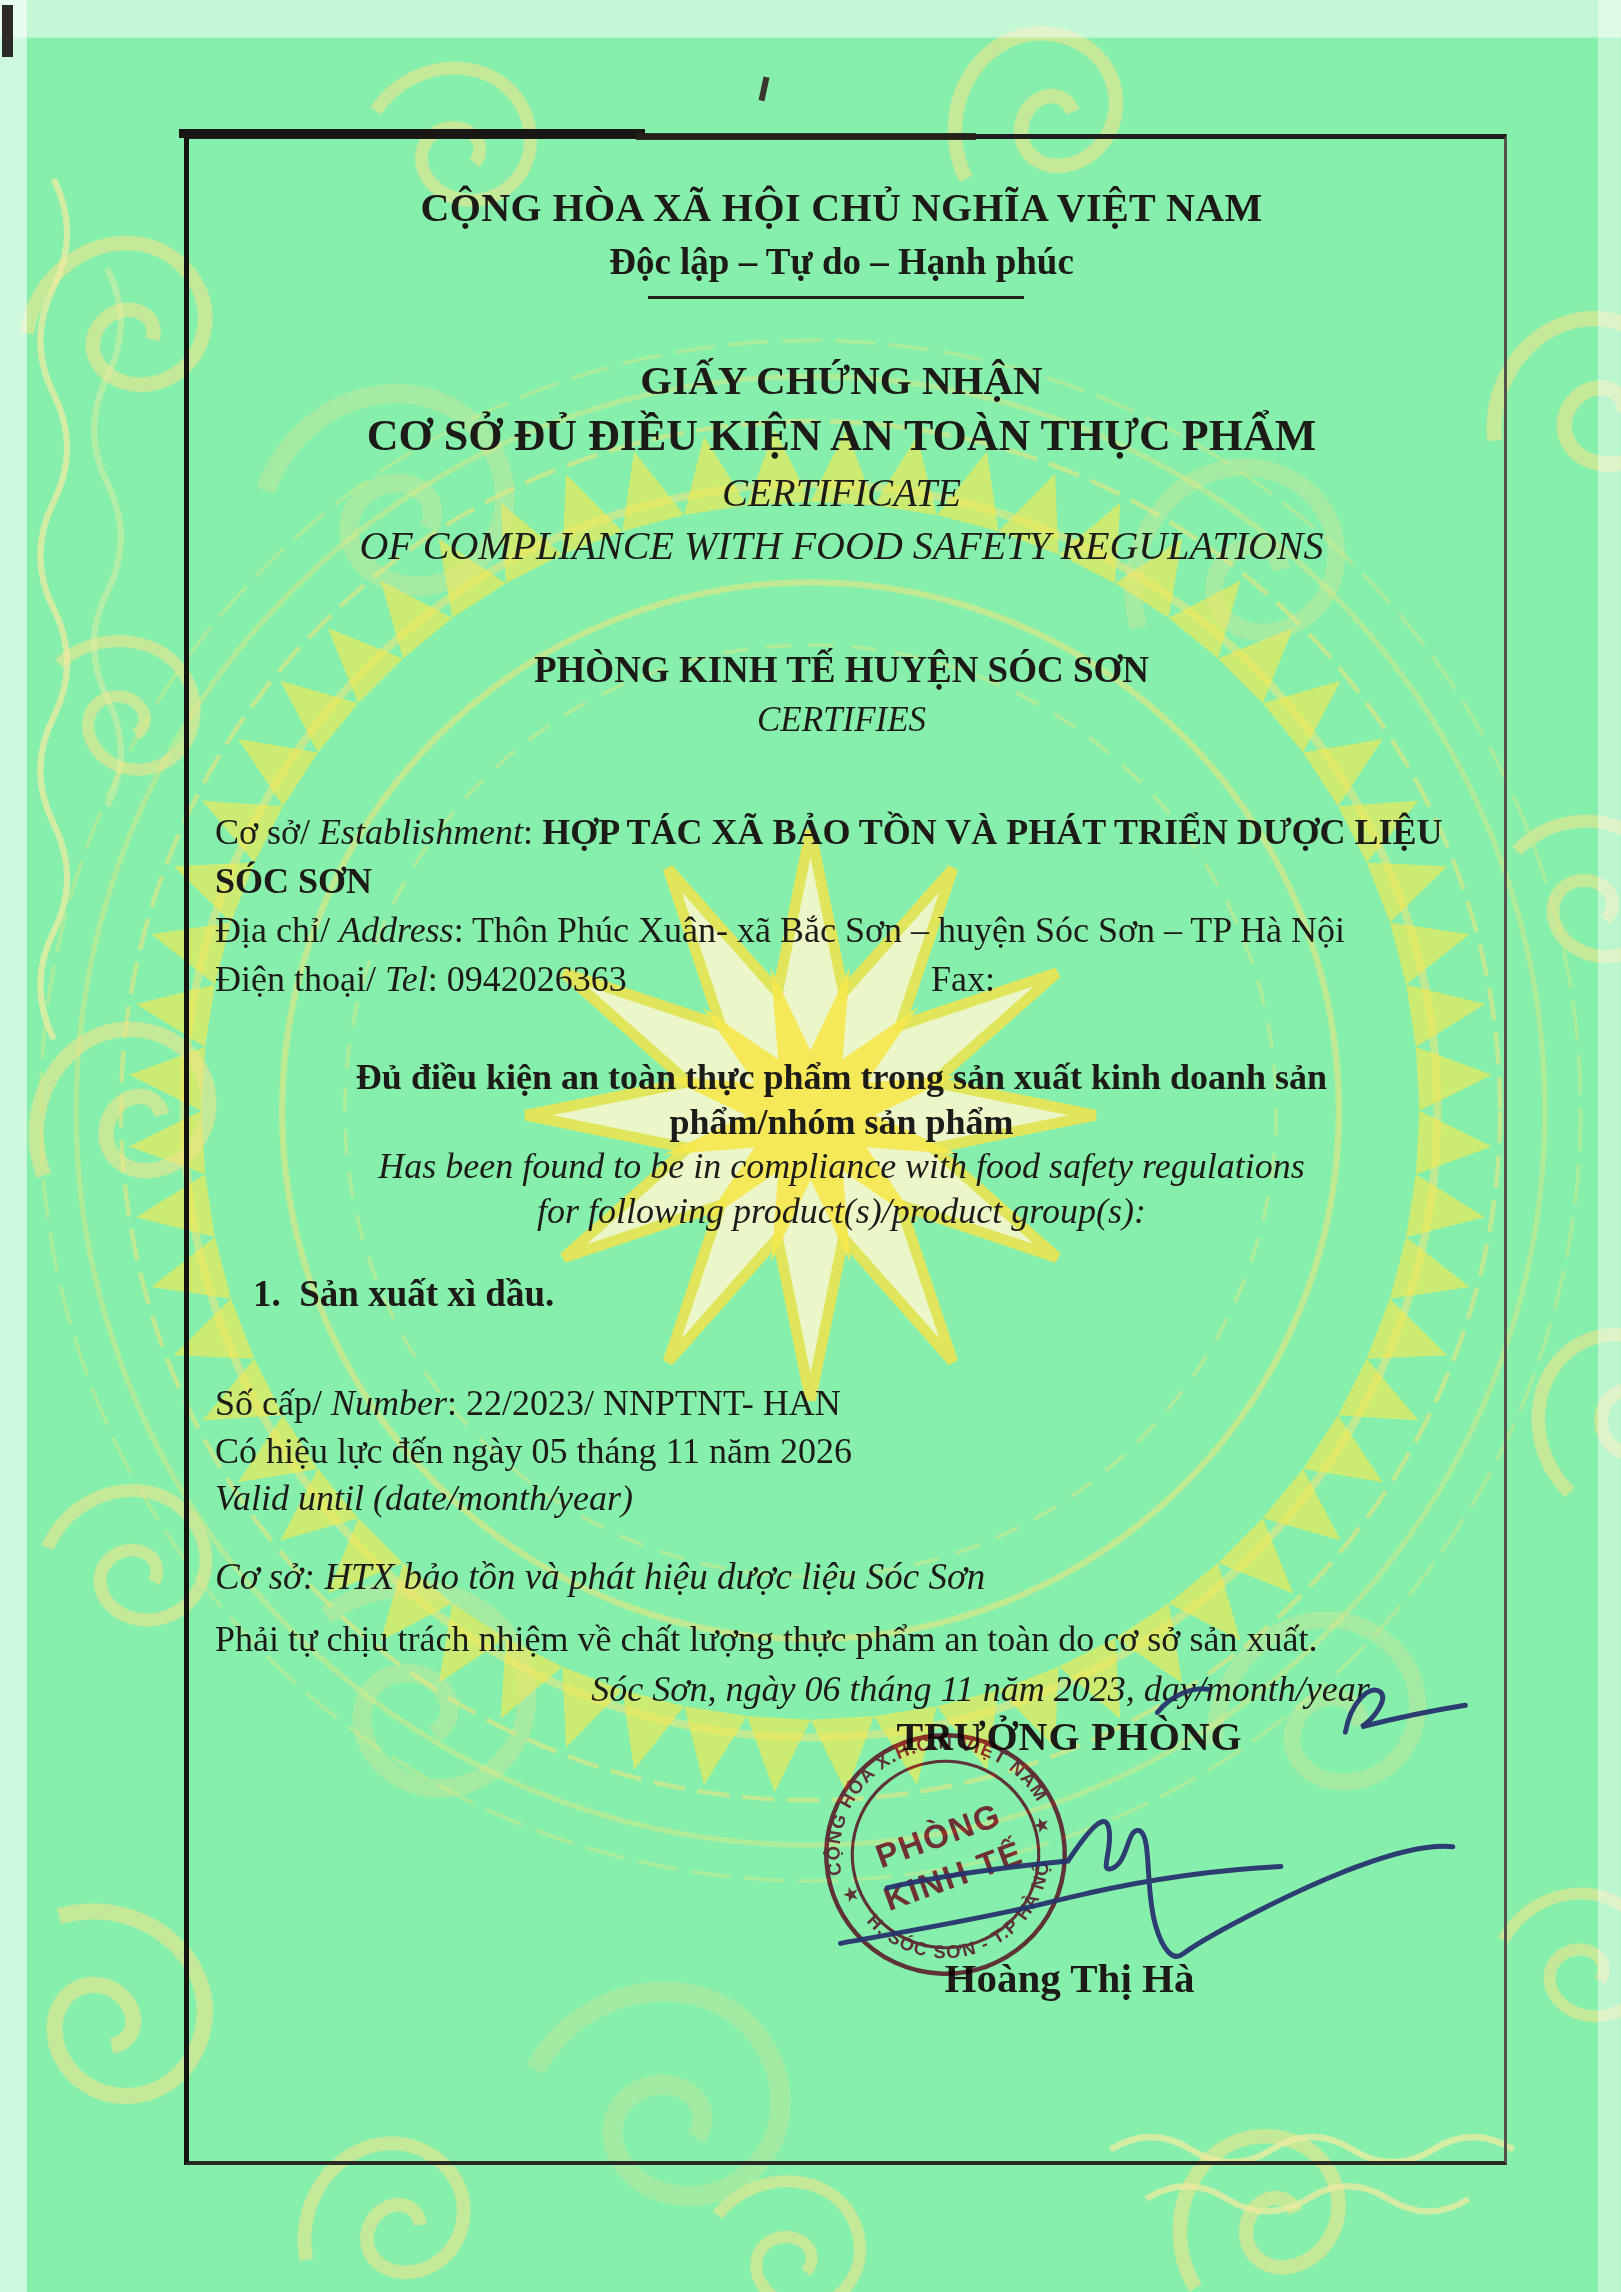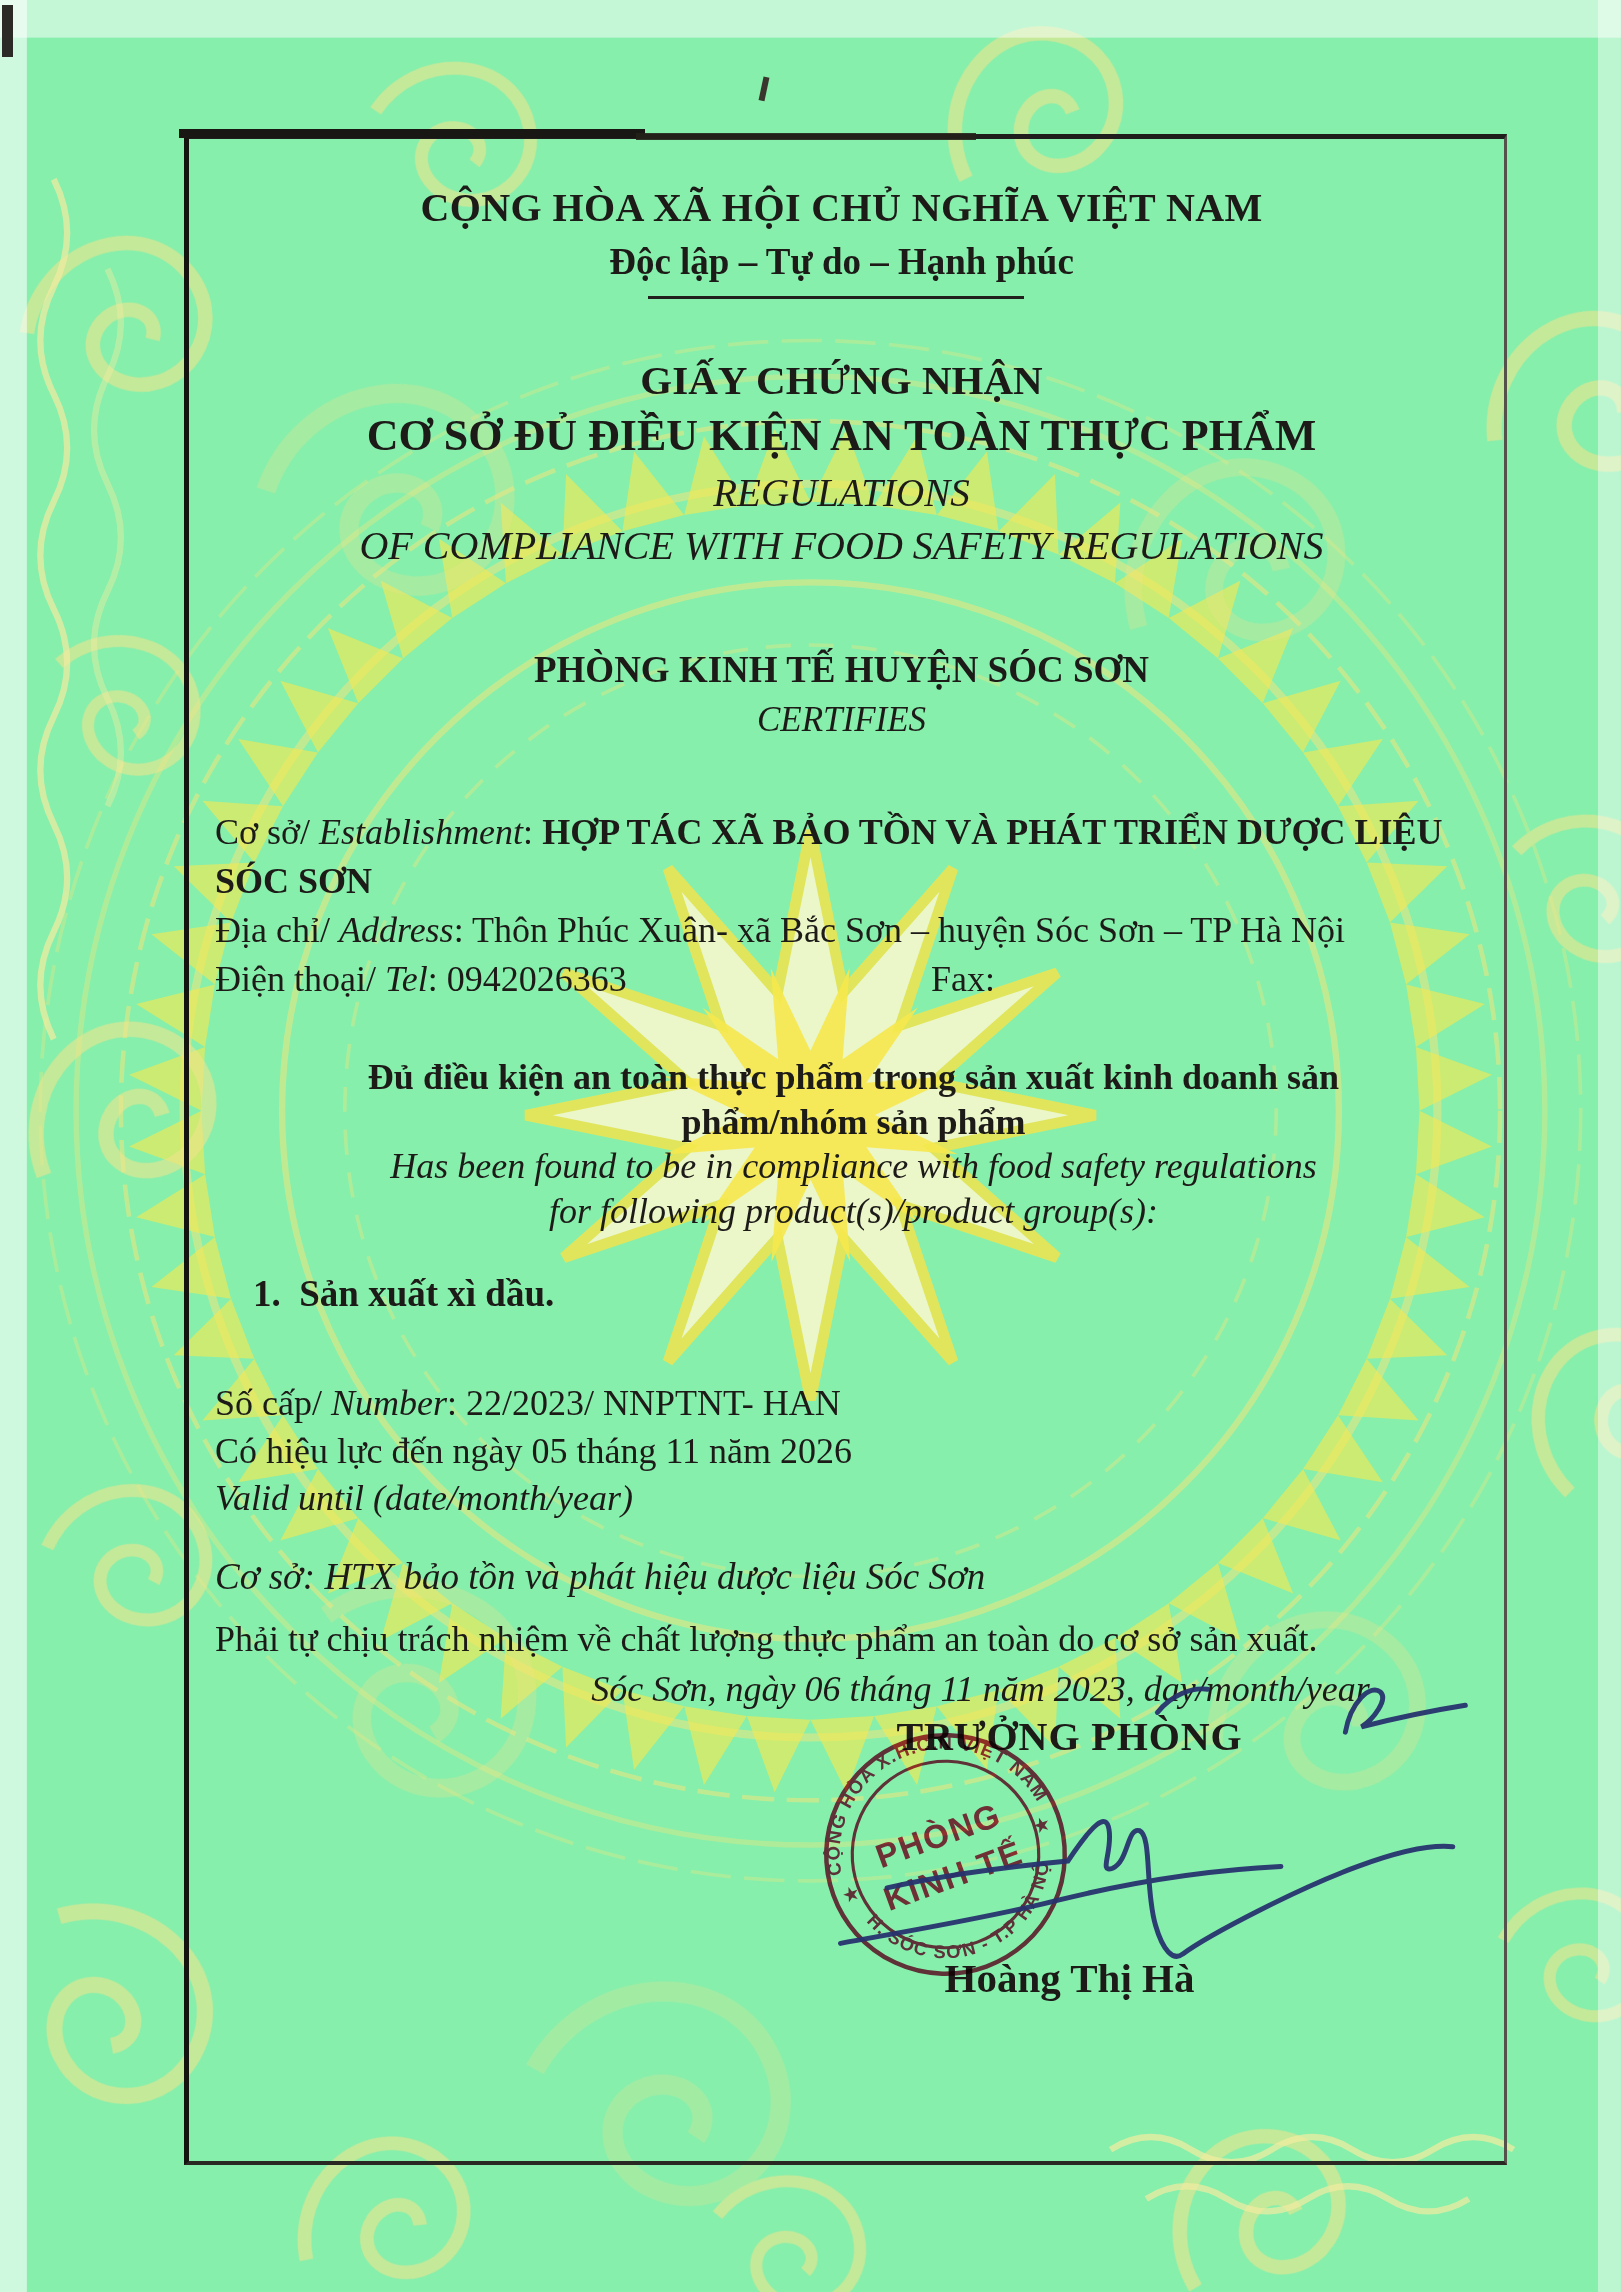--- a/index.html
+++ b/index.html
@@ -111,21 +111,21 @@
 
   <div class="txt center" style="left:184px;top:184px;width:1315px;">
     <div class="nat1">CỘNG HÒA XÃ HỘI CHỦ NGHĨA VIỆT NAM</div>
     <div class="nat2">Độc lập – Tự do – Hạnh phúc</div>
   </div>
   <div class="divider"></div>
 
   <div class="txt center" style="left:184px;top:356px;width:1315px;">
     <div class="t1">GIẤY CHỨNG NHẬN</div>
     <div class="t2">CƠ SỞ ĐỦ ĐIỀU KIỆN AN TOÀN THỰC PHẨM</div>
-    <div class="t3">REGULATIONS</div>
+    <div class="t3">CERTIFICATE</div>
     <div class="t4">OF COMPLIANCE WITH FOOD SAFETY REGULATIONS</div>
   </div>
 
   <div class="txt center" style="left:184px;top:648px;width:1315px;">
     <div class="is1">PHÒNG KINH TẾ HUYỆN SÓC SƠN</div>
     <div class="is3">CERTIFIES</div>
   </div>
 
   <div class="txt body40" style="left:215px;top:808px;width:1265px;">
     <div>
@@ -133,21 +133,21 @@
     </div>
     <div>
       <span>Địa chỉ/ </span><span class="i">Address</span><span>:  </span><span>Thôn Phúc Xuân- xã Bắc Sơn – huyện Sóc Sơn – TP Hà Nội</span>
     </div>
     <div class="tel-row">
       <span>Điện thoại/ </span><span class="i">Tel</span><span>: </span><span>0942026363</span>
       <span class="fax">Fax:</span>
     </div>
   </div>
 
-  <div class="txt center comp" style="left:184px;top:1055px;width:1315px;padding-left:12px;">
+  <div class="txt center comp" style="left:184px;top:1055px;width:1315px;">
     <div class="b">Đủ điều kiện an toàn thực phẩm trong sản xuất kinh doanh sản</div>
     <div class="b">phẩm/nhóm sản phẩm</div>
     <div class="i">Has been found to be in compliance with food safety regulations</div>
     <div class="i">for following product(s)/product group(s):</div>
   </div>
 
   <div class="txt prod" style="left:253px;top:1272px;width:1075px;">
     <span>1.</span>&nbsp;&nbsp;<span>Sản xuất xì dầu.</span>
   </div>
 

